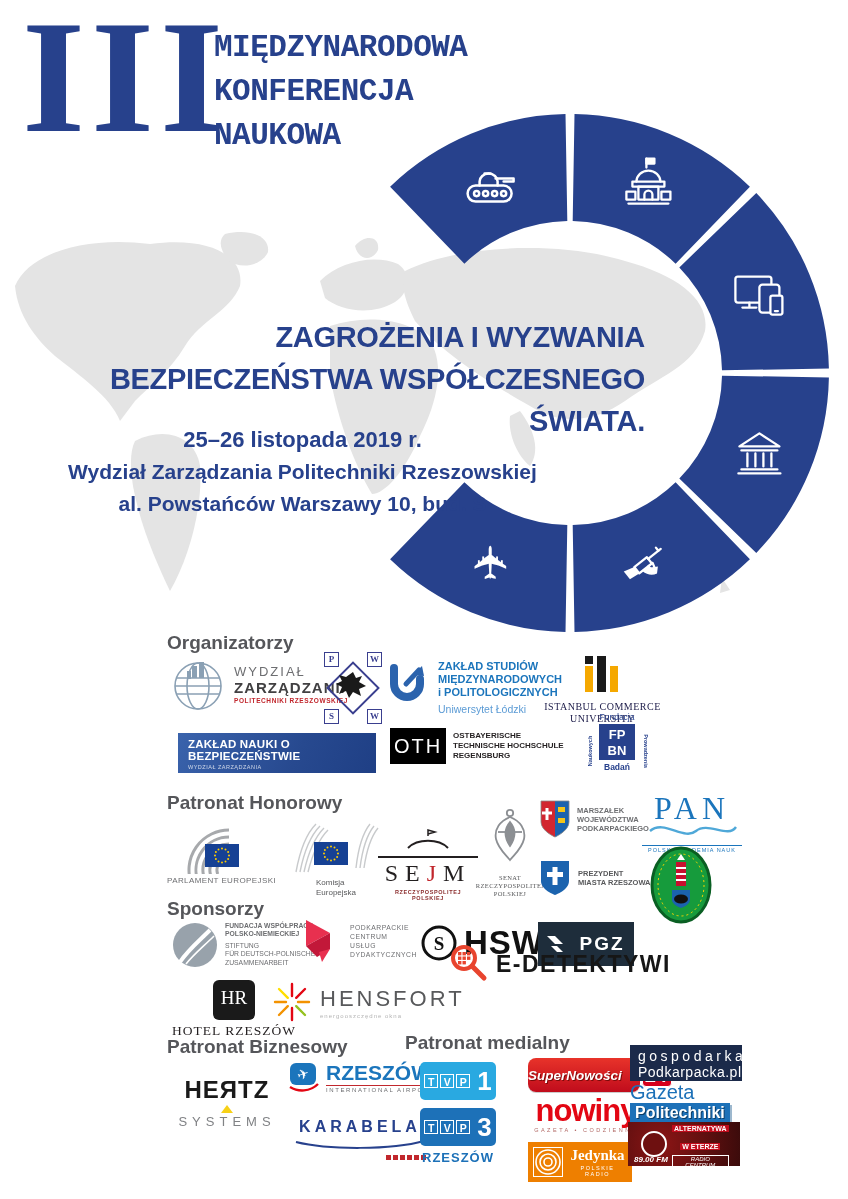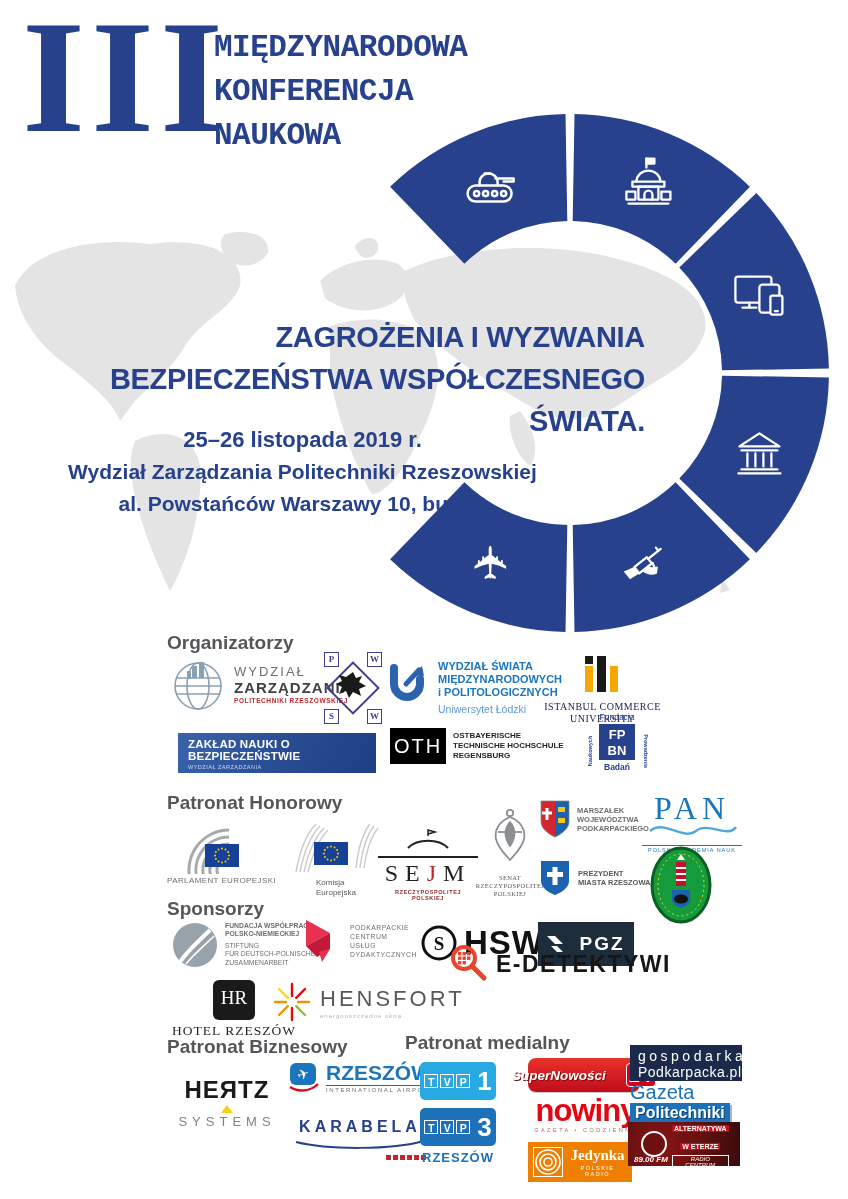--- a/index.html
+++ b/index.html
@@ -172,21 +172,21 @@
   .tvp1{left:420px;top:1062px;background:#29A9E1;}
   .tvp3{left:420px;top:1108px;background:#1D71B8;}
   .tvp .lt{width:14px;height:14px;border:1.6px solid #fff;color:#fff;font-weight:bold;font-size:10.5px;
            text-align:center;line-height:14px;box-sizing:border-box;}
   .tvp .num{color:#fff;font-weight:bold;font-size:26px;margin-left:5px;}
   .tvp3-sub{left:420px;top:1150px;width:76px;text-align:center;color:#1D71B8;font-weight:bold;
             font-size:13px;letter-spacing:1px;}
 
   
   .snow{left:528px;top:1058px;width:112px;height:34px;background:linear-gradient(180deg,#E8332A,#C00C1C);
-        border-radius:8px;display:flex;align-items:center;justify-content:center;gap:20px;
+        border-radius:8px;display:flex;align-items:center;justify-content:flex-start;gap:20px;
         box-shadow:0 1px 0 rgba(0,0,0,.2);}
   .snow-name{color:#fff;font-style:italic;font-weight:bold;font-size:13.5px;text-shadow:1px 1px 0 #7a0a0a;}
   .snow-num{color:#fff;font-weight:bold;font-style:italic;font-size:20px;background:#D6001C;
             border:1.5px solid #fff;border-radius:4px;padding:0 3px;line-height:22px;}
 
   
   .now{left:530px;top:1096px;width:112px;text-align:center;}
   .now-name{color:#E30613;font-weight:bold;font-size:31px;line-height:30px;letter-spacing:-1px;}
   .now-sub{color:#B26A66;font-size:5.5px;letter-spacing:2.5px;margin-top:1px;}
 
@@ -357,21 +357,21 @@
     <span class="corner" style="right:2px;bottom:2px;">W</span>
   </div>
 
   <div class="lg ul">
     <svg width="44" height="48" viewBox="0 0 44 48">
       <path d="M8,8 v16 a13,13 0 0 0 26,0 v-5" stroke="#2B63AD" stroke-width="8" fill="none" stroke-linecap="round"></path>
       <path d="M20,24 L33,10" stroke="#2B63AD" stroke-width="5" stroke-linecap="round"></path>
       <path d="M36,6 l2,10 -11,-1 z" fill="#2B63AD"></path>
     </svg>
     <div>
-      <div class="ul-l">WYDZIAŁ ŚWIATA</div>
+      <div class="ul-l">ZAKŁAD STUDIÓW</div>
       <div class="ul-l">MIĘDZYNARODOWYCH</div>
       <div class="ul-l">i POLITOLOGICZNYCH</div>
       <div class="ul-sub">Uniwersytet Łódzki</div>
     </div>
   </div>
 
   <div class="lg ist">
     <svg width="40" height="38" viewBox="0 0 40 38">
       <rect x="2" y="0" width="8" height="8" fill="#1a1a1a"></rect>
       <rect x="2" y="10" width="8" height="26" fill="#F5A800"></rect>

